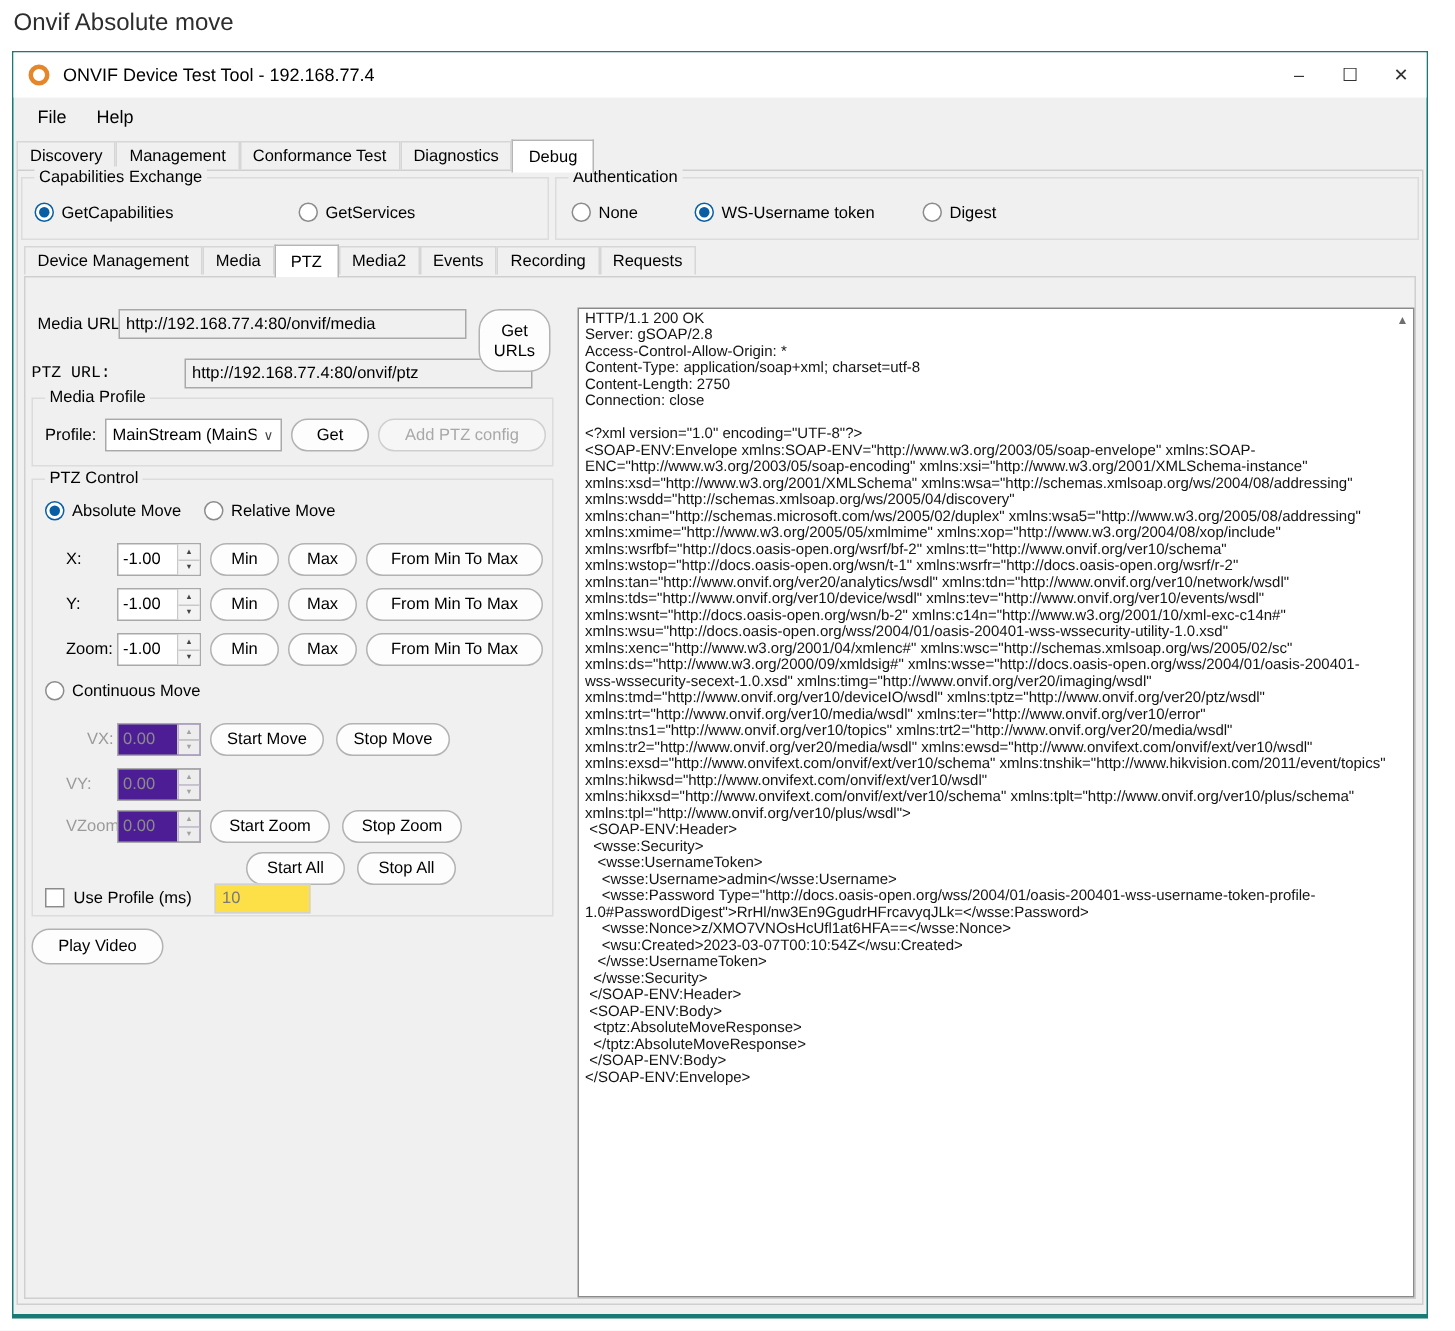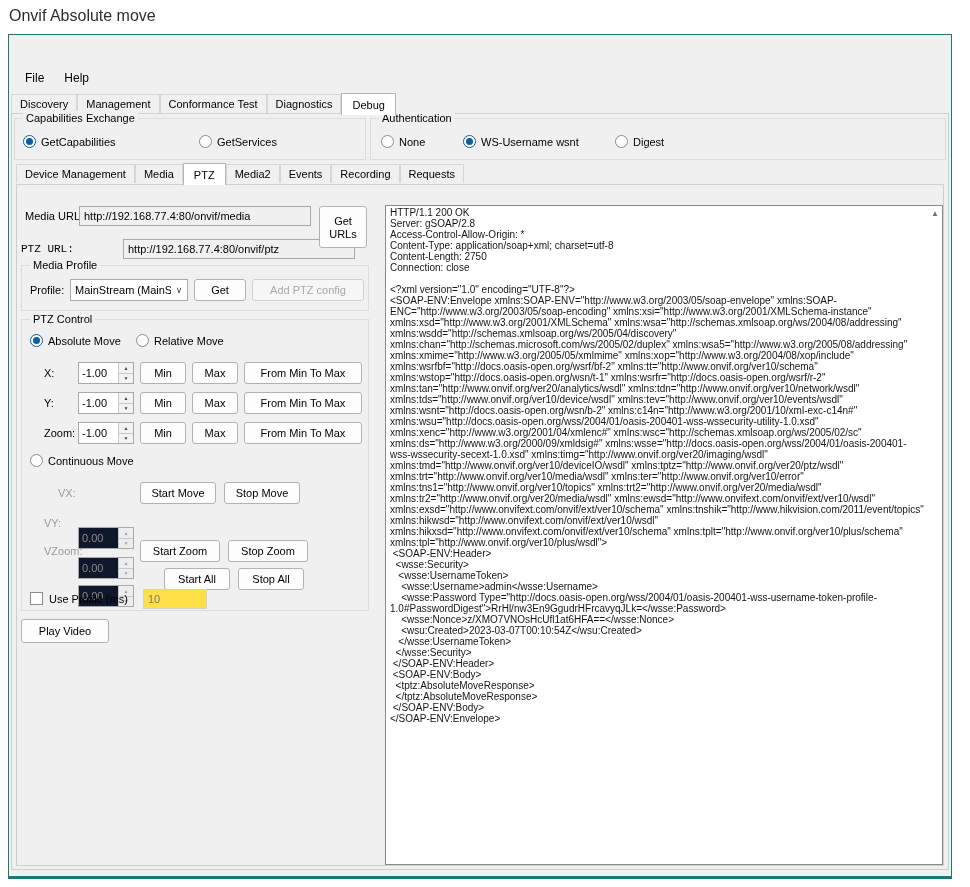--- a/index.html
+++ b/index.html
@@ -39,21 +39,21 @@
             border:1px solid #cfcfcf;box-sizing:border-box;}
 
   
   .groupbox{position:absolute;border:1px solid #dcdcdc;box-sizing:border-box;}
   .group-title{position:absolute;top:-8px;left:8px;background:#f0f0f0;padding:0 3px;
                font-size:11px;line-height:14px;white-space:nowrap;}
 
   
   .lbl{position:absolute;font-size:11px;white-space:nowrap;}
   .lbl.dim{color:#9a9a9a;}
-  .btn{position:absolute;background:#fdfdfd;border:1px solid #b2b2b2;border-radius:3px;
+  .btn{position:absolute;background:#fdfdfd;border:1px solid #b2b2b2;border-radius:14px;
        font-size:11px;display:flex;align-items:center;justify-content:center;box-sizing:border-box;
        text-align:center;line-height:12px;}
   .btn.disabled{color:#a8a8a8;background:#f6f6f6;border-color:#cfcfcf;}
   .btn.stack{flex-direction:column;gap:1px;}
   .textbox{position:absolute;background:#f0f0f0;border:1px solid #a9a9a9;box-sizing:border-box;
            font-size:11px;padding:2px 4px;font-family:inherit;color:#000;}
   .textbox.dim{background:#fde047;border-color:#d2d2d2;color:#7a7a7a;}
   .radio{position:absolute;display:flex;align-items:center;gap:5px;font-size:11px;white-space:nowrap;}
   .rdot{width:13px;height:13px;border-radius:50%;background:#fff;border:1px solid #8b8b8b;
         box-sizing:border-box;position:relative;flex:none;}
@@ -67,39 +67,48 @@
   .combo-text{flex:1;white-space:nowrap;overflow:hidden;}
   .combo-arrow{width:16px;text-align:center;font-size:9px;color:#444;flex:none;}
   .updown{position:absolute;width:56px;height:22px;background:#fff;border:1px solid #a9a9a9;
           box-sizing:border-box;display:flex;}
   .updown input{flex:1;min-width:0;border:none;background:transparent;font-size:11px;
           font-family:inherit;padding:0 3px;color:#000;outline:none;}
   .spincol{width:14px;display:flex;flex-direction:column;border-left:1px solid #c8c8c8;flex:none;}
   .spin{flex:1;display:flex;align-items:center;justify-content:center;font-size:5px;color:#444;
         background:#f3f3f3;}
   .spin + .spin{border-top:1px solid #c8c8c8;}
-  .updown.disabled{background:#0f172a;margin-top:45px;}
+  .updown.disabled{background:#4c1d95;}
   .updown.disabled input{color:#8b8b8b;}
   .updown.disabled .spin{color:#a2a2a2;background:#ededed;}
 
   
   .response-box{position:absolute;left:368px;top:20px;width:558px;height:660px;background:#fff;
                 border:1px solid #8a8a8a;box-sizing:border-box;overflow:hidden;}
   .response-text{position:absolute;left:4px;top:1px;right:18px;bottom:2px;font-size:10px;
                  line-height:11px;white-space:pre-wrap;overflow-wrap:break-word;overflow:hidden;
                  color:#141414;}
   .scroll-up{position:absolute;right:3px;top:3px;font-size:8px;color:#6f6f6f;}
 </style>
 </head>
 <body>
 
 <div class="page-heading">Onvif Absolute move</div>
 
 <div class="window">
 
+  <div class="titlebar">
+    <span class="app-icon"></span>
+    <span class="title-text">ONVIF Device Test Tool - 192.168.77.4</span>
+    <div class="win-controls">
+      <span class="win-btn">–</span>
+      <span class="win-btn">☐</span>
+      <span class="win-btn">✕</span>
+    </div>
+  </div>
 
   <div class="menubar">
     <span class="menu-item">File</span>
     <span class="menu-item">Help</span>
   </div>
 
   <div class="tabstrip main-tabs">
     <span class="tab">Discovery</span>
     <span class="tab">Management</span>
     <span class="tab">Conformance Test</span>
@@ -122,21 +131,21 @@
     </div>
 
     <div class="groupbox" style="left:358px;top:4px;width:576px;height:42px;">
       <span class="group-title">Authentication</span>
       <label class="radio" style="left:10px;top:16px;">
         <span class="rdot"></span>
         <span>None</span>
       </label>
       <label class="radio" style="left:92px;top:16px;">
         <span class="rdot checked"></span>
-        <span>WS-Username wsnt</span>
+        <span>WS-Username token</span>
       </label>
       <label class="radio" style="left:244px;top:16px;">
         <span class="rdot"></span>
         <span>Digest</span>
       </label>
     </div>
 
     <div class="tabstrip sub-tabs">
       <span class="tab">Device Management</span>
       <span class="tab">Media</span>

